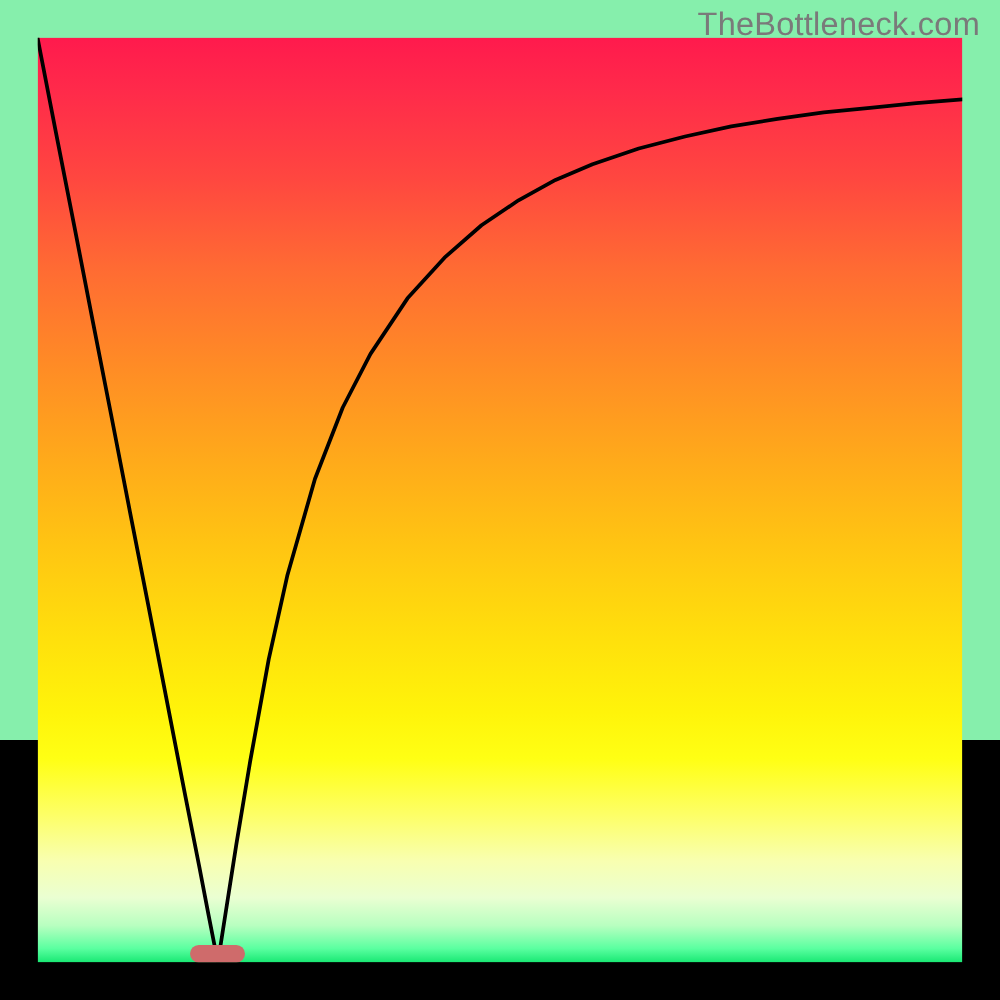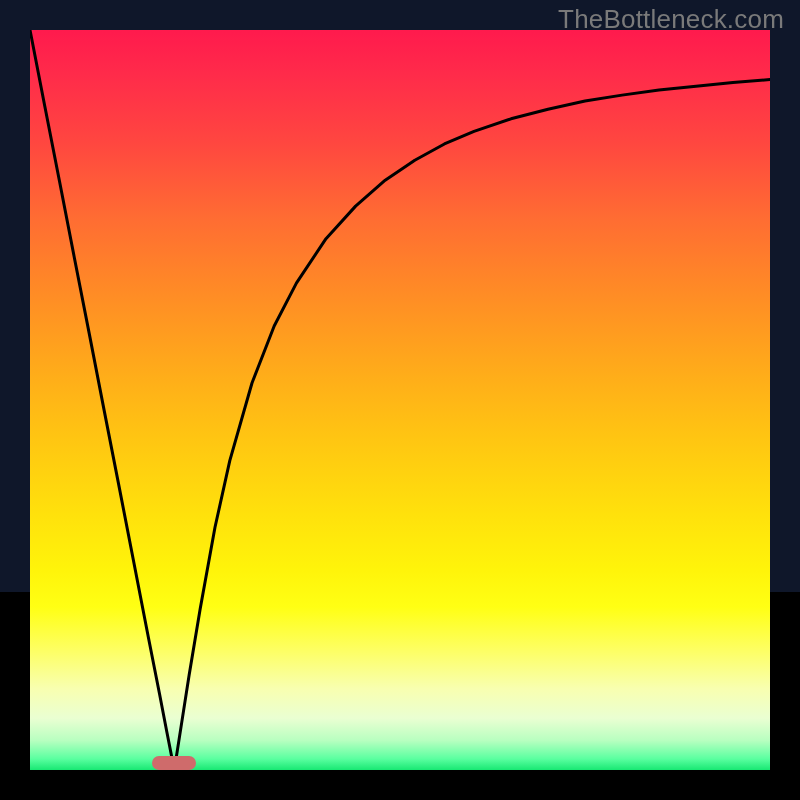--- a/index.html
+++ b/index.html
@@ -10,21 +10,21 @@
     background: #000;
     overflow: hidden;
     font-family: Arial, Helvetica, sans-serif;
   }
   .frame {
     position: absolute;
     left: 0;
     top: 0;
     width: 800px;
     height: 592px;
-    background: #0f172a;
+    background: #86efac;
   }
   .plot {
     position: absolute;
     left: 30px;
     top: 30px;
     width: 740px;
     height: 740px;
     overflow: hidden;
   }
   .gradient {

